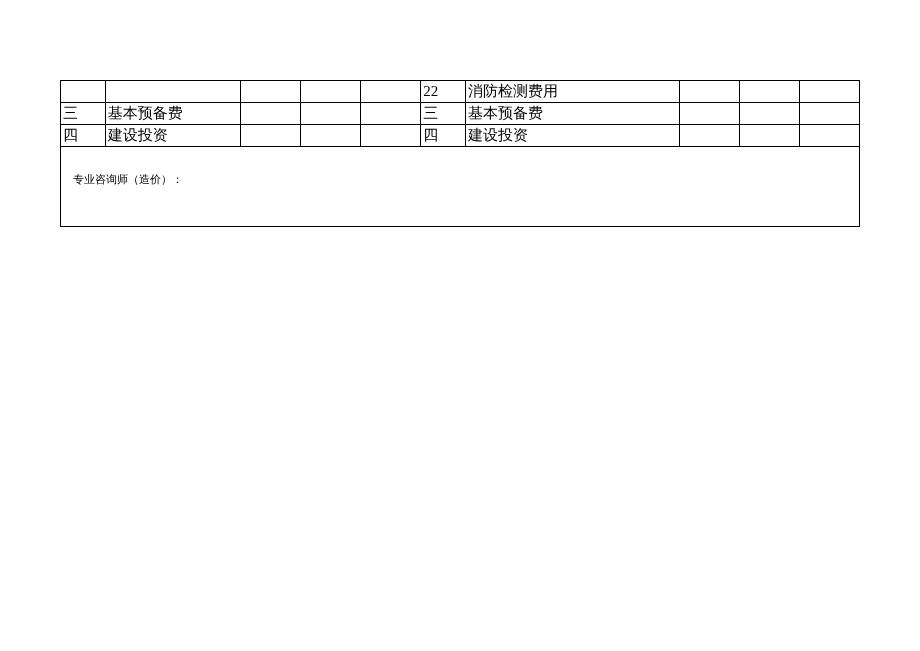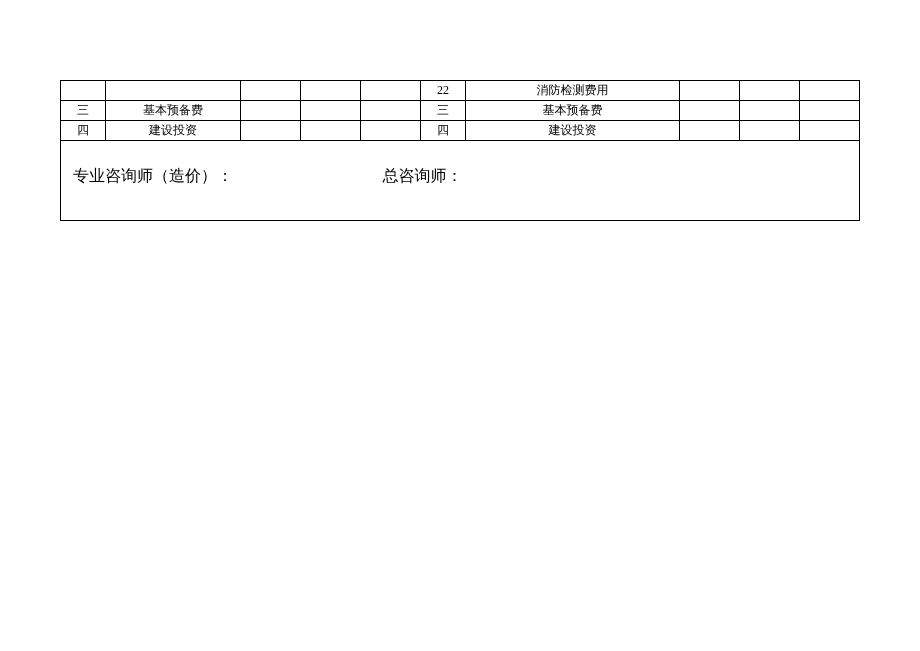--- a/index.html
+++ b/index.html
@@ -19,44 +19,44 @@
       margin: 0 auto;
       padding: 80px 60px 0 60px;
     }
     .data-table {
       border-collapse: collapse;
       width: 100%;
       table-layout: fixed;
     }
     .data-table td {
       border: 1px solid #000000;
-      text-align: center;
+      text-align: left;
       vertical-align: middle;
       height: 18px;
-      font-size: 12px;
+      font-size: 15px;
       padding: 1px 2px;
     }
     .col-1 { width: 5.6%; }
     .col-2 { width: 16.9%; }
     .col-3 { width: 7.5%; }
     .col-4 { width: 7.5%; }
     .col-5 { width: 7.5%; }
     .col-6 { width: 5.6%; }
     .col-7 { width: 26.7%; }
     .col-8 { width: 7.5%; }
     .col-9 { width: 7.5%; }
     .col-10 { width: 7.5%; }
     .signature-box {
       border: 1px solid #000000;
       border-top: none;
       width: 100%;
       height: 80px;
       padding: 25px 12px 0 12px;
       display: flex;
-      font-size: 16px;
+      font-size: 11px;
     }
     .sig-field-1 {
       width: 40%;
     }
     .sig-field-2 {
       width: 42%;
     }
     .sig-field-3 {
       width: 18%;
     }
@@ -112,15 +112,14 @@
         <td>四</td>
         <td>建设投资</td>
         <td></td>
         <td></td>
         <td></td>
       </tr>
     </tbody>
   </table>
   <div class="signature-box">
     <div class="sig-field-1">专业咨询师（造价）：</div>
-    <div class="sig-field-3">总咨询师：</div>
   </div>
 </div>
 
 </body></html>

